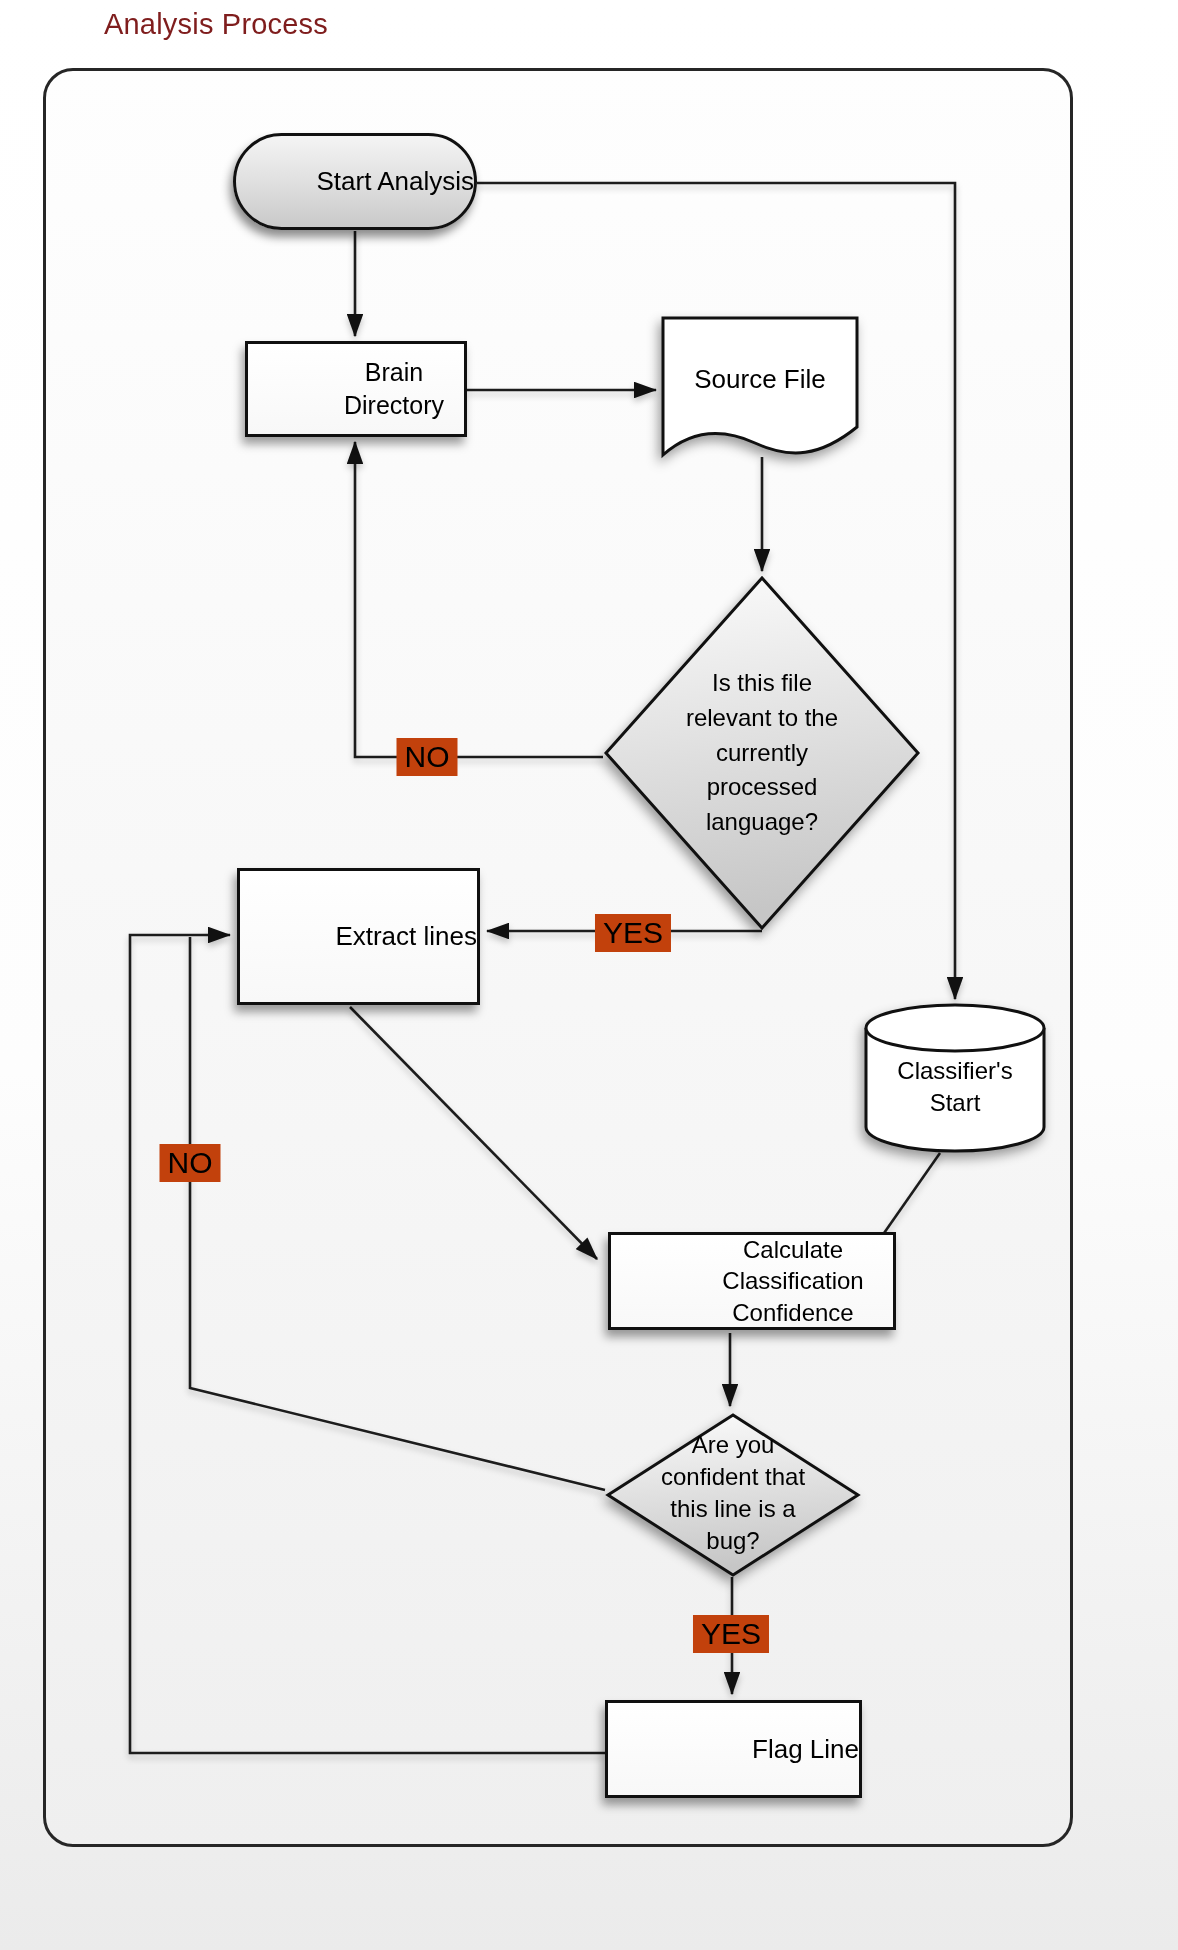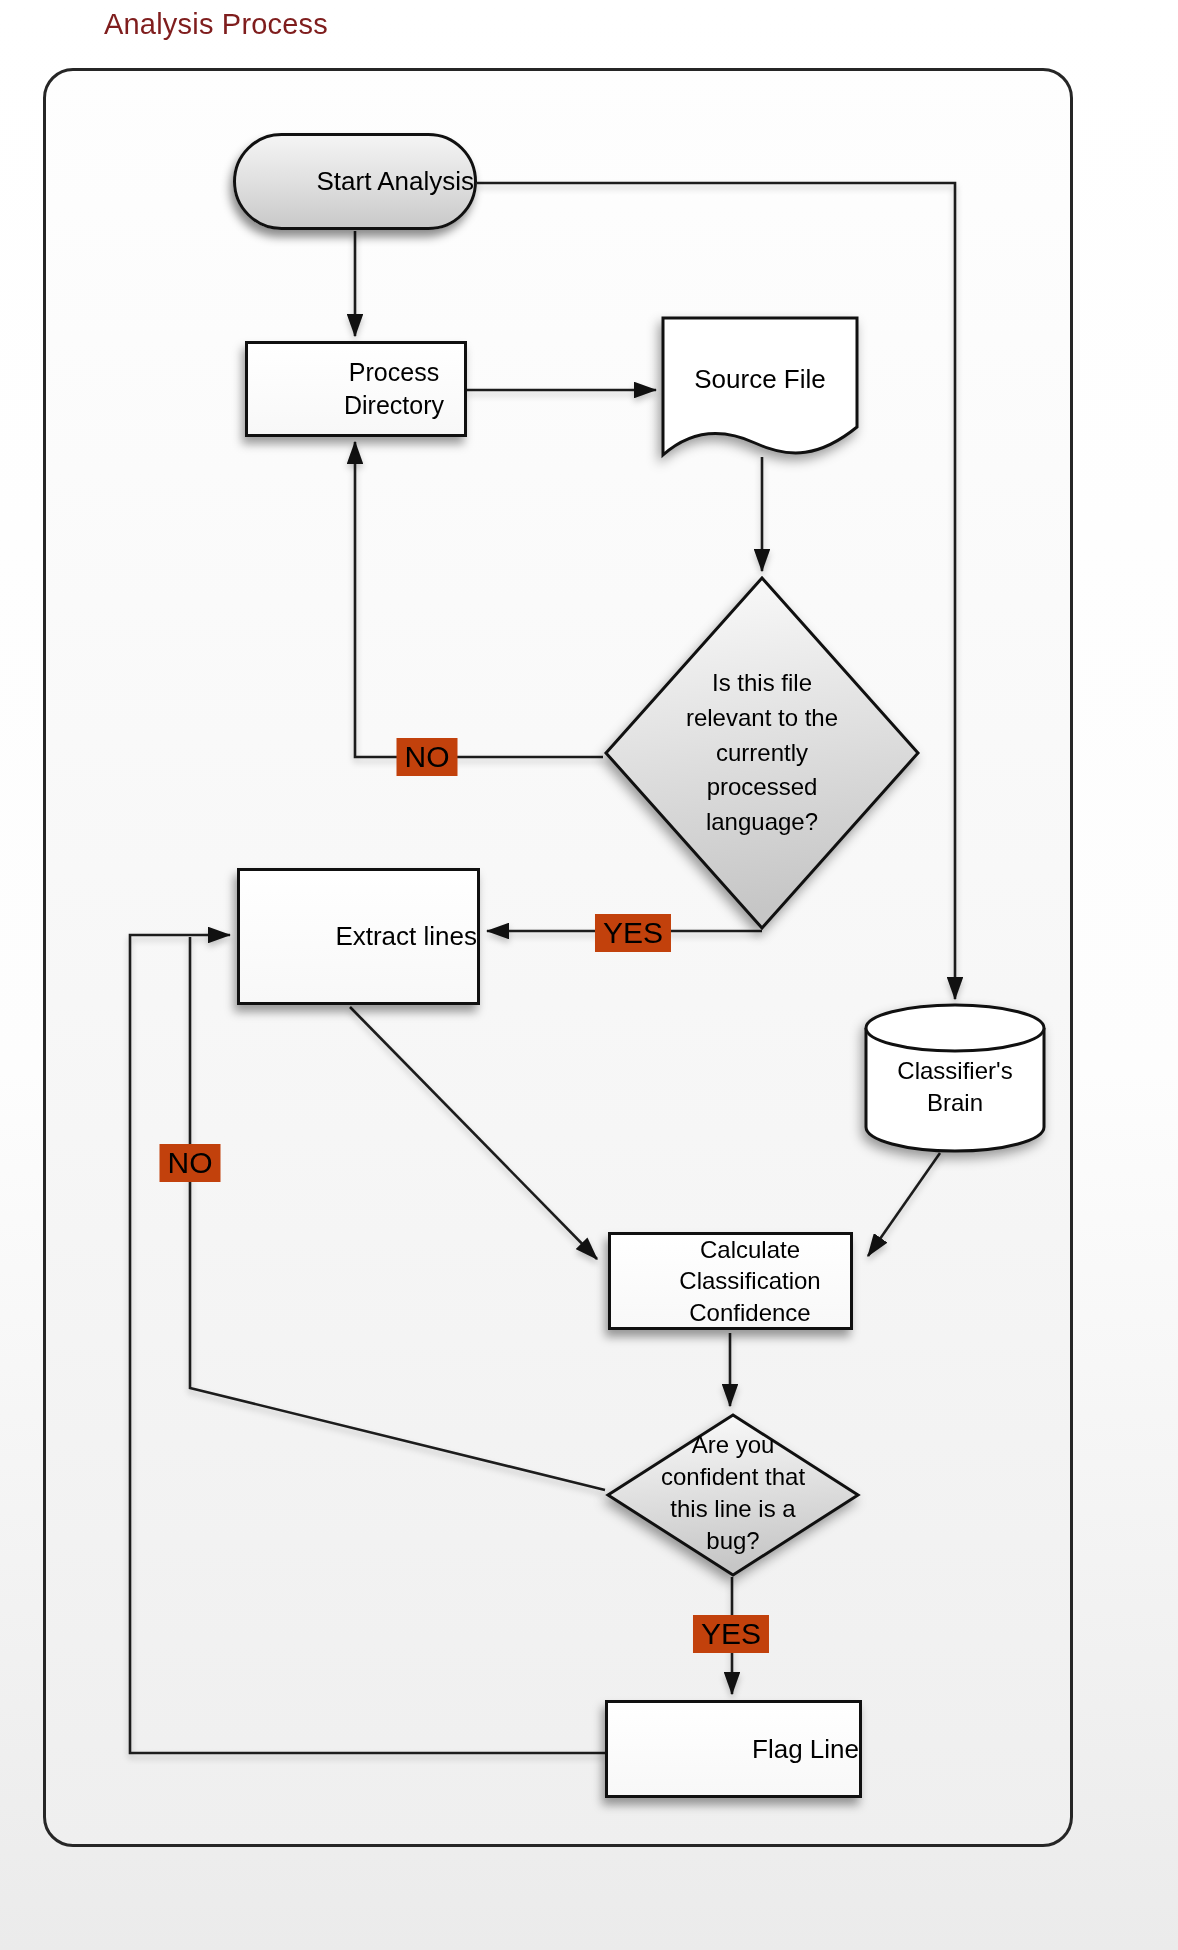--- a/index.html
+++ b/index.html
@@ -27,21 +27,21 @@
     border:3px solid #101010;box-shadow:-3px 7px 9px rgba(0,0,0,.38);}
   .start{
     left:233px;top:133px;width:244px;height:97px;border-radius:49px;
     border:3px solid #101010;font-size:26px;
     background:linear-gradient(180deg,#f4f4f4 0%,#e2e2e2 45%,#c9c9c9 100%);
     box-shadow:-3px 7px 10px rgba(0,0,0,.45);
   }
   .dir{left:245px;top:341px;width:222px;height:96px;font-size:25px;}
   .dir .lbl{width:140px;}
   .extract{left:237px;top:868px;width:243px;height:137px;font-size:26px;}
-  .calc{left:608px;top:1232px;width:245px;height:98px;font-size:24px;}
+  .calc{left:608px;top:1232px;width:288px;height:98px;font-size:24px;}
   .calc .lbl{width:200px;}
   .flag{left:605px;top:1700px;width:257px;height:98px;font-size:26px;}
   .shapebox{background:none;border:none;}
   .shapebox>svg{position:absolute;left:0;top:0;
     filter:drop-shadow(-3px 6px 6px rgba(0,0,0,.38));}
   .file{left:660px;top:315px;width:200px;height:150px;font-size:26px;}
   .file .lbl{position:absolute;left:50%;top:64px;transform:translate(-50%,-50%);white-space:nowrap;}
   .brain{left:862px;top:1001px;width:186px;height:154px;font-size:24px;}
   .brain .lbl{position:absolute;left:50%;top:86px;transform:translate(-50%,-50%);width:130px;}
   .d1{left:603px;top:575px;width:318px;height:356px;font-size:24px;}
@@ -86,21 +86,21 @@
   <path d="M732,1577 L732,1694" marker-end="url(#ah)"></path>
   <path d="M605,1490 L190,1388 L190,937"></path>
   <path d="M605,1753 L130,1753 L130,935 L230,935" marker-end="url(#ah)"></path>
 </svg>
 
 <div class="node start">
   <span class="lbl">Start Analysis</span>
 </div>
 
 <div class="node rect dir">
-  <span class="lbl">Process Directory</span>
+  <span class="lbl">Brain Directory</span>
 </div>
 
 <div class="node shapebox file">
   <svg width="200" height="150" viewBox="0 0 200 150">
     <path d="M3,3 L197,3 L197,112 C160,142 130,144 95,128 C60,112 30,116 3,140 Z" fill="#ffffff" stroke="#101010" stroke-width="3"></path>
   </svg>
   <span class="lbl">Source File</span>
 </div>
 
 <div class="node shapebox d1">
@@ -112,21 +112,21 @@
 
 <div class="node rect extract">
   <span class="lbl">Extract lines</span>
 </div>
 
 <div class="node shapebox brain">
   <svg width="186" height="154" viewBox="0 0 186 154">
     <path d="M4,27 L4,126 A89,24 0 0 0 182,126 L182,27" fill="#ffffff" stroke="#101010" stroke-width="3"></path>
     <ellipse cx="93" cy="27" rx="89" ry="23" fill="#ffffff" stroke="#101010" stroke-width="3"></ellipse>
   </svg>
-  <span class="lbl">Classifier's Brain</span>
+  <span class="lbl">Classifier's Start</span>
 </div>
 
 <div class="node rect calc">
   <span class="lbl">Calculate Classification Confidence</span>
 </div>
 
 <div class="node shapebox d2">
   <svg width="256" height="166" viewBox="0 0 256 166">
     <polygon points="128,3 253,83 128,163 3,83" fill="url(#gradDecision)" stroke="#101010" stroke-width="3"></polygon>
   </svg>

